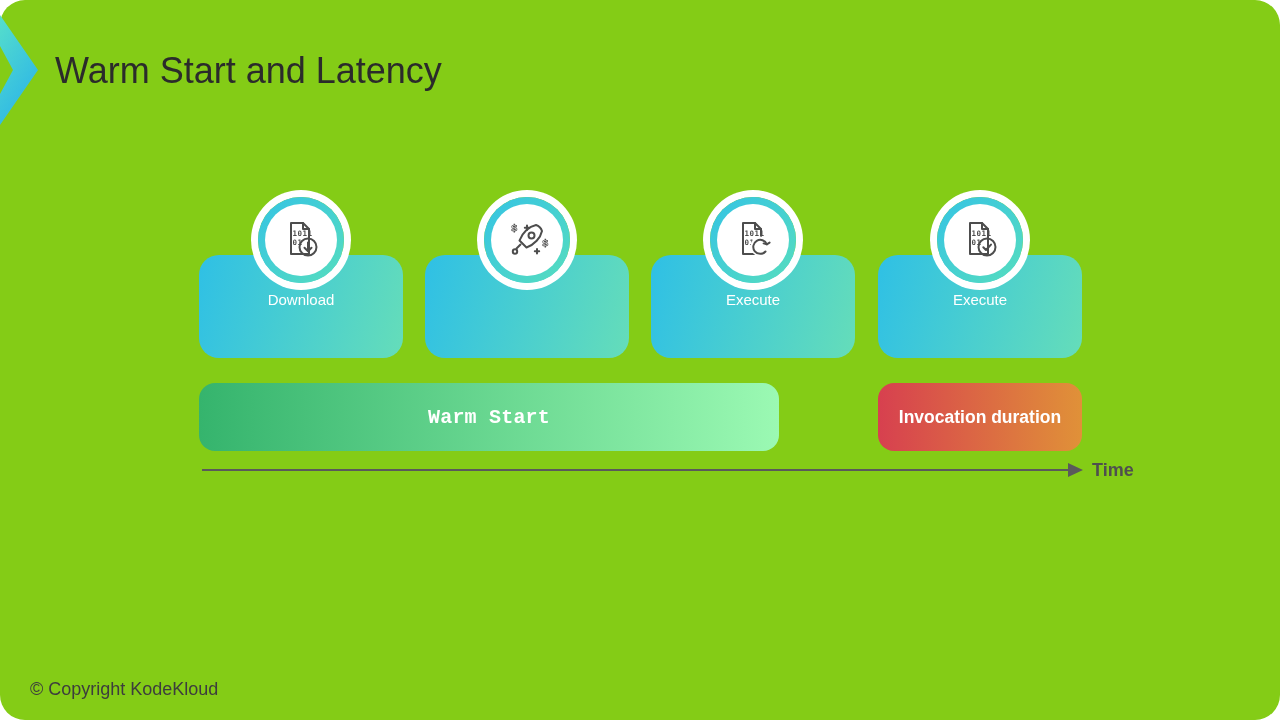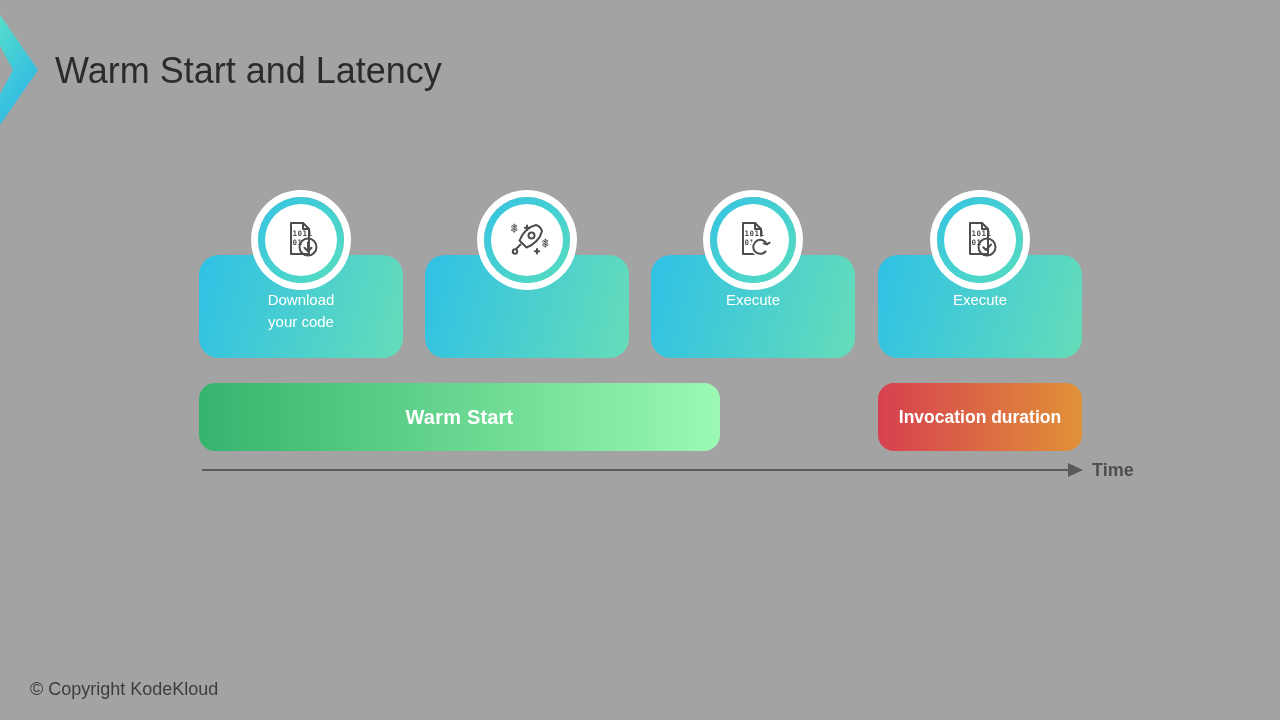--- a/index.html
+++ b/index.html
@@ -1,19 +1,19 @@
 <!DOCTYPE html>
 <html><head>
 <meta charset="utf-8">
 <style>
   * { margin: 0; padding: 0; box-sizing: border-box; }
   html, body { width: 1280px; height: 720px; background: #ffffff; overflow: hidden; }
   body { font-family: "Liberation Sans", sans-serif; position: relative; }
 
-  .canvas { position: absolute; inset: 0; width: 1280px; height: 720px; background: #a3a3a3; }
+  .canvas { position: absolute; inset: 0; width: 1280px; height: 720px; background: #84cc16; border-radius: 25px; }
 
   
   .logo-chevron { position: absolute; left: 0; top: 10px; width: 42px; height: 120px; }
   .slide-title {
     position: absolute; left: 55px; top: 49px;
     font-size: 36px; line-height: 44px; font-weight: 400;
     color: #2b2b2b; letter-spacing: 0px; white-space: nowrap;
   }
 
   
@@ -45,22 +45,23 @@
   }
   .badge-inner svg { width: 48px; height: 48px; }
   .icon-stroke { stroke: #4d4d4d; stroke-width: 2; fill: none; stroke-linecap: round; stroke-linejoin: round; }
   .icon-bits { font-family: "DejaVu Sans Mono", monospace; font-size: 7.5px; font-weight: bold; fill: #4d4d4d; letter-spacing: 0.5px; }
   .icon-dollar { font-family: "DejaVu Sans", sans-serif; font-size: 9.5px; font-weight: bold; fill: none; stroke: #4d4d4d; stroke-width: 0.7; }
 
   
   .bar { position: absolute; top: 383px; height: 68px; border-radius: 16px;
          display: flex; align-items: center; justify-content: center; }
   .bar-warm {
-    left: 199px; width: 521px;
+    left: 199px; width: 580px;
     background: linear-gradient(90deg, #35b46d 0%, #9bf9b3 100%);
+    font-family: Liberation Mono, monospace;
   }
   .bar-invocation {
     left: 878px; width: 204px;
     background: linear-gradient(90deg, #d7404f 0%, #e09138 100%);
   }
   .bar-warm .bar-label { color: #ffffff; font-weight: bold; font-size: 20px; letter-spacing: 0.2px; }
   .bar-invocation .bar-label { color: #ffffff; font-weight: bold; font-size: 17.5px; }
 
   
   .time-axis-line { position: absolute; left: 202px; top: 469px; width: 866px; height: 2px; background: #5a5a5a; }
@@ -97,21 +98,20 @@
           <path class="icon-stroke" d="M26 7 V13 H32"></path>
           <text class="icon-bits" x="15.5" y="20">1011</text>
           <text class="icon-bits" x="15.5" y="29">01</text>
           <circle cx="31" cy="31" r="8.5" fill="#ffffff" class="icon-stroke"></circle>
           <path class="icon-stroke" d="M31 26.5 V35 M27.5 31.8 L31 35.2 L34.5 31.8"></path>
         </svg>
       </div>
     </div>
     <div class="step-labels">
       <div>Download</div>
-      <div>your code</div>
     </div>
   </div>
 
   <div class="step-card p2">
     <div class="badge-circle">
       <div class="badge-inner">
         <svg viewBox="0 0 48 48" aria-hidden="true">
           <path class="icon-stroke" d="M33 9 C26 10.5 19.5 16.5 16.5 24.5 L23.5 31.5 C31.5 28.5 37.5 22 39 15 C38 12 36 10 33 9 Z"></path>
           <circle class="icon-stroke" cx="28.5" cy="19.5" r="3"></circle>
           <path class="icon-stroke" d="M17.5 28.5 L13.5 32.5"></path>

